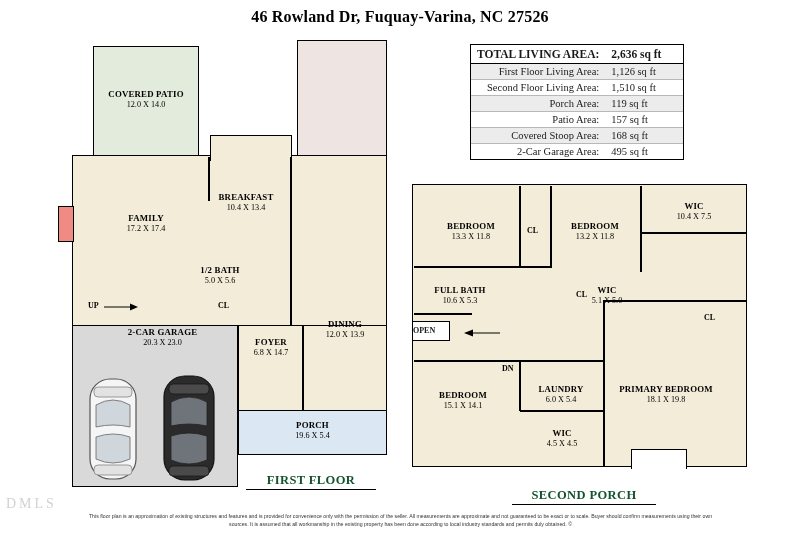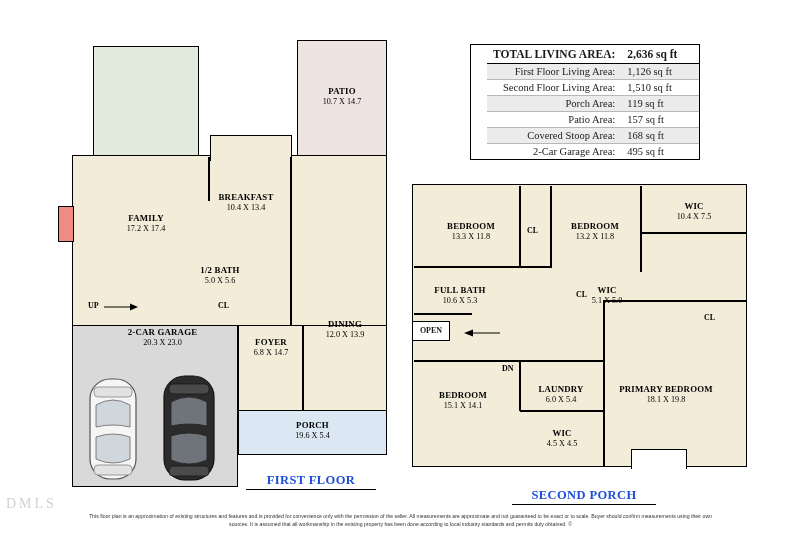--- a/index.html
+++ b/index.html
@@ -36,21 +36,20 @@
 
   
   #area-table {
     top: 44px;
     left: 470px;
     width: 212px;
     border: 1.5px solid #000;
     background: #fff;
     font-family: "Liberation Serif", serif;
     font-size: 10.5px;
-    padding-left: 16px;
   }
   #area-table table {
     border-collapse: collapse;
     width: 100%;
   }
   #area-table td {
     padding: 2px 6px;
     border-bottom: 0.8px solid #b8b8b8;
   }
   #area-table tr:last-child td { border-bottom: none; }
@@ -119,37 +118,37 @@
     white-space: nowrap;
   }
 
   
   .floor-caption {
     font-family: "Liberation Serif", serif;
     font-size: 12.5px;
     font-weight: bold;
     letter-spacing: .4px;
     text-align: center;
-    color: #1d4ed8;
+    color: #14532d;
     border-bottom: 1.6px solid #000;
     padding-bottom: 1px;
   }
 
   
   .car { position: absolute; }
 
   
   #open-box {
     box-sizing: border-box;
     border: 1.6px solid #000;
     background: #fff;
     font-family: "Liberation Serif", serif;
     font-size: 8px;
     font-weight: bold;
-    text-align: center;
+    text-align: left;
     line-height: 18px;
   }
 
   
   #watermark {
     left: 6px;
     top: 496px;
     font-family: "Liberation Serif", serif;
     font-size: 14px;
     letter-spacing: 3px;
@@ -166,20 +165,21 @@
     font-size: 5.2px;
     line-height: 1.55;
     color: #333;
   }
 </style>
 </head>
 <body>
 
 <div id="root">
 
+  <div id="title" class="abs">46 Rowland Dr, Fuquay-Varina, NC 27526</div>
 
   <div id="area-table" class="abs">
     <table>
       <tbody>
         <tr class="head">
           <td class="label">TOTAL LIVING AREA:</td>
           <td class="value">2,636 sq ft</td>
         </tr>
         <tr class="alt">
           <td class="label">First Floor Living Area:</td>
@@ -203,26 +203,26 @@
         </tr>
         <tr>
           <td class="label">2-Car Garage Area:</td>
           <td class="value">495 sq ft</td>
         </tr>
       </tbody>
     </table>
   </div>
 
   <div class="abs patio" style="left:93px; top:46px; width:106px; height:110px;"></div>
+  <div class="abs room" style="left:96px; top:89px; width:100px;">
+    <div class="nm">COVERED PATIO</div>
+    <div class="dim">12.0 X 14.0</div>
+  </div>
 
   <div class="abs patio2" style="left:297px; top:40px; width:90px; height:116px;"></div>
-  <div class="abs room" style="left:297px; top:86px; width:90px;">
-    <div class="nm">PATIO</div>
-    <div class="dim">10.7 X 14.7</div>
-  </div>
 
   <div class="abs wall" style="left:72px; top:155px; width:315px; height:172px;"></div>
 
   <div class="abs wall" style="left:210px; top:135px; width:82px; height:26px; border-bottom:none;"></div>
   <div class="abs" style="left:212px; top:154px; width:78px; height:3px; background:#f2ecd8;"></div>
 
   <div class="abs redwall" style="left:58px; top:206px; width:16px; height:36px;"></div>
 
   <div class="abs wall" style="left:72px; top:325px; width:315px; height:85px;"></div>
   <div class="abs wall" style="left:237px; top:325px; width:150px; height:130px;"></div>

